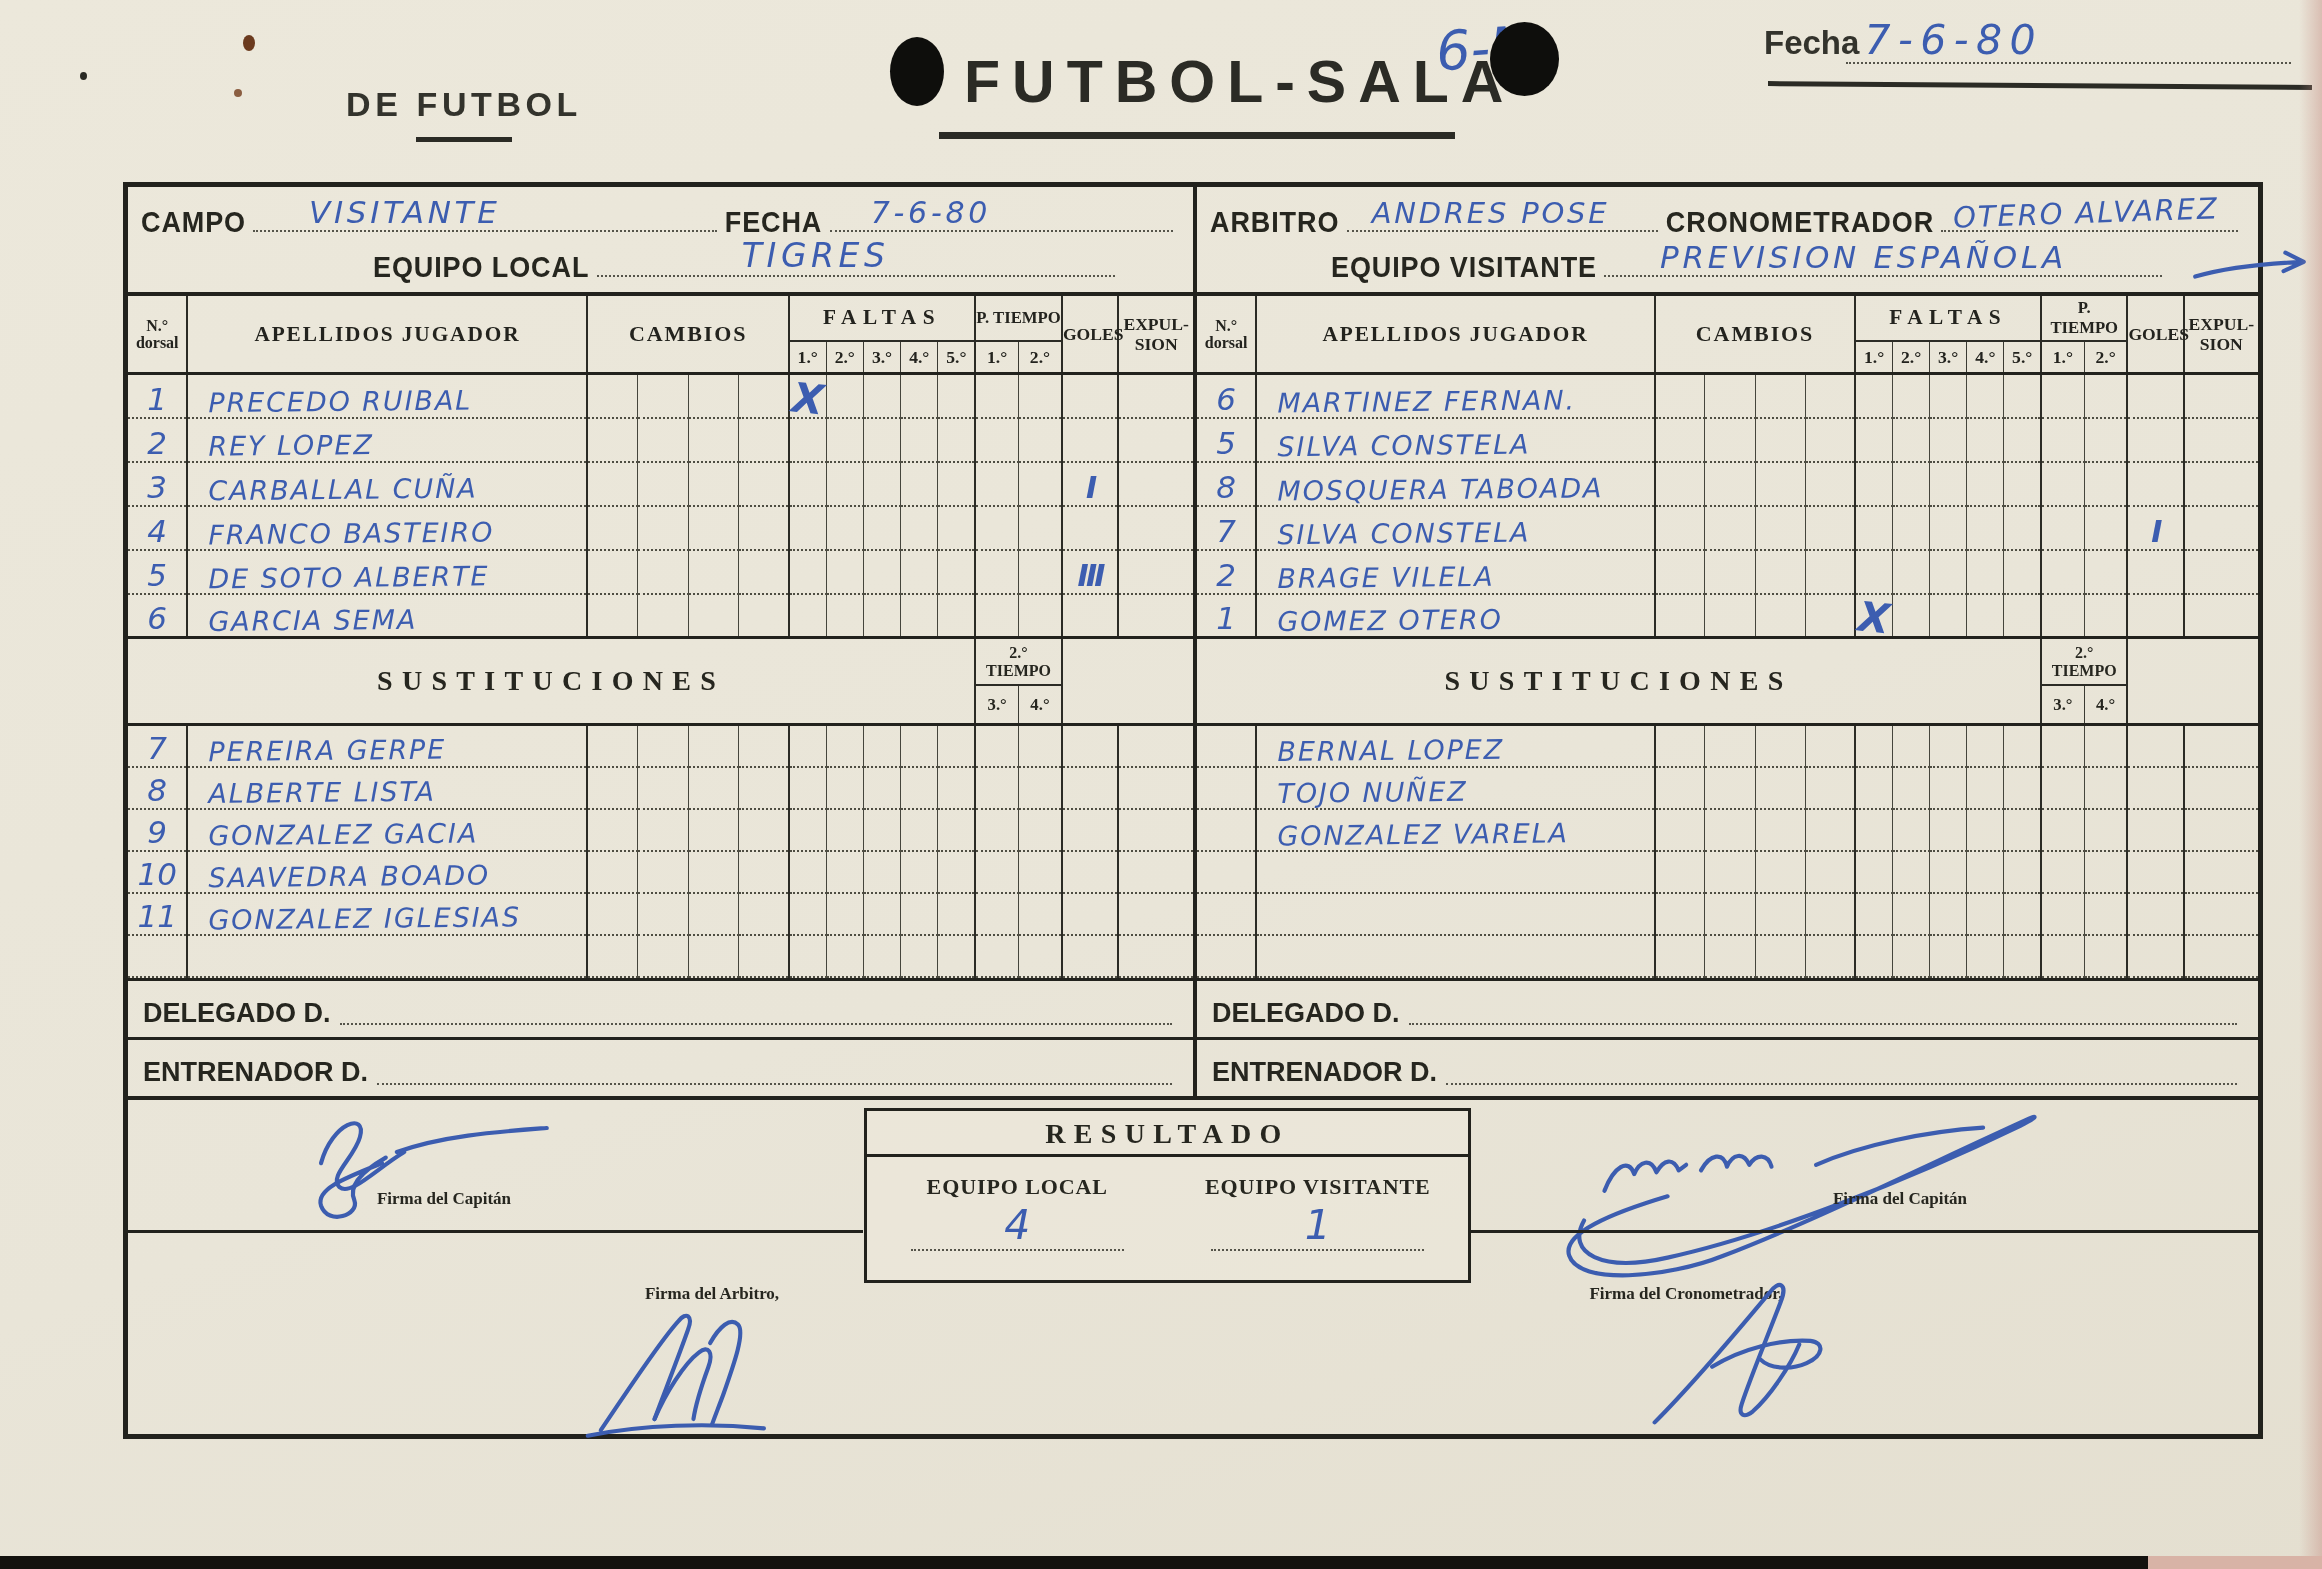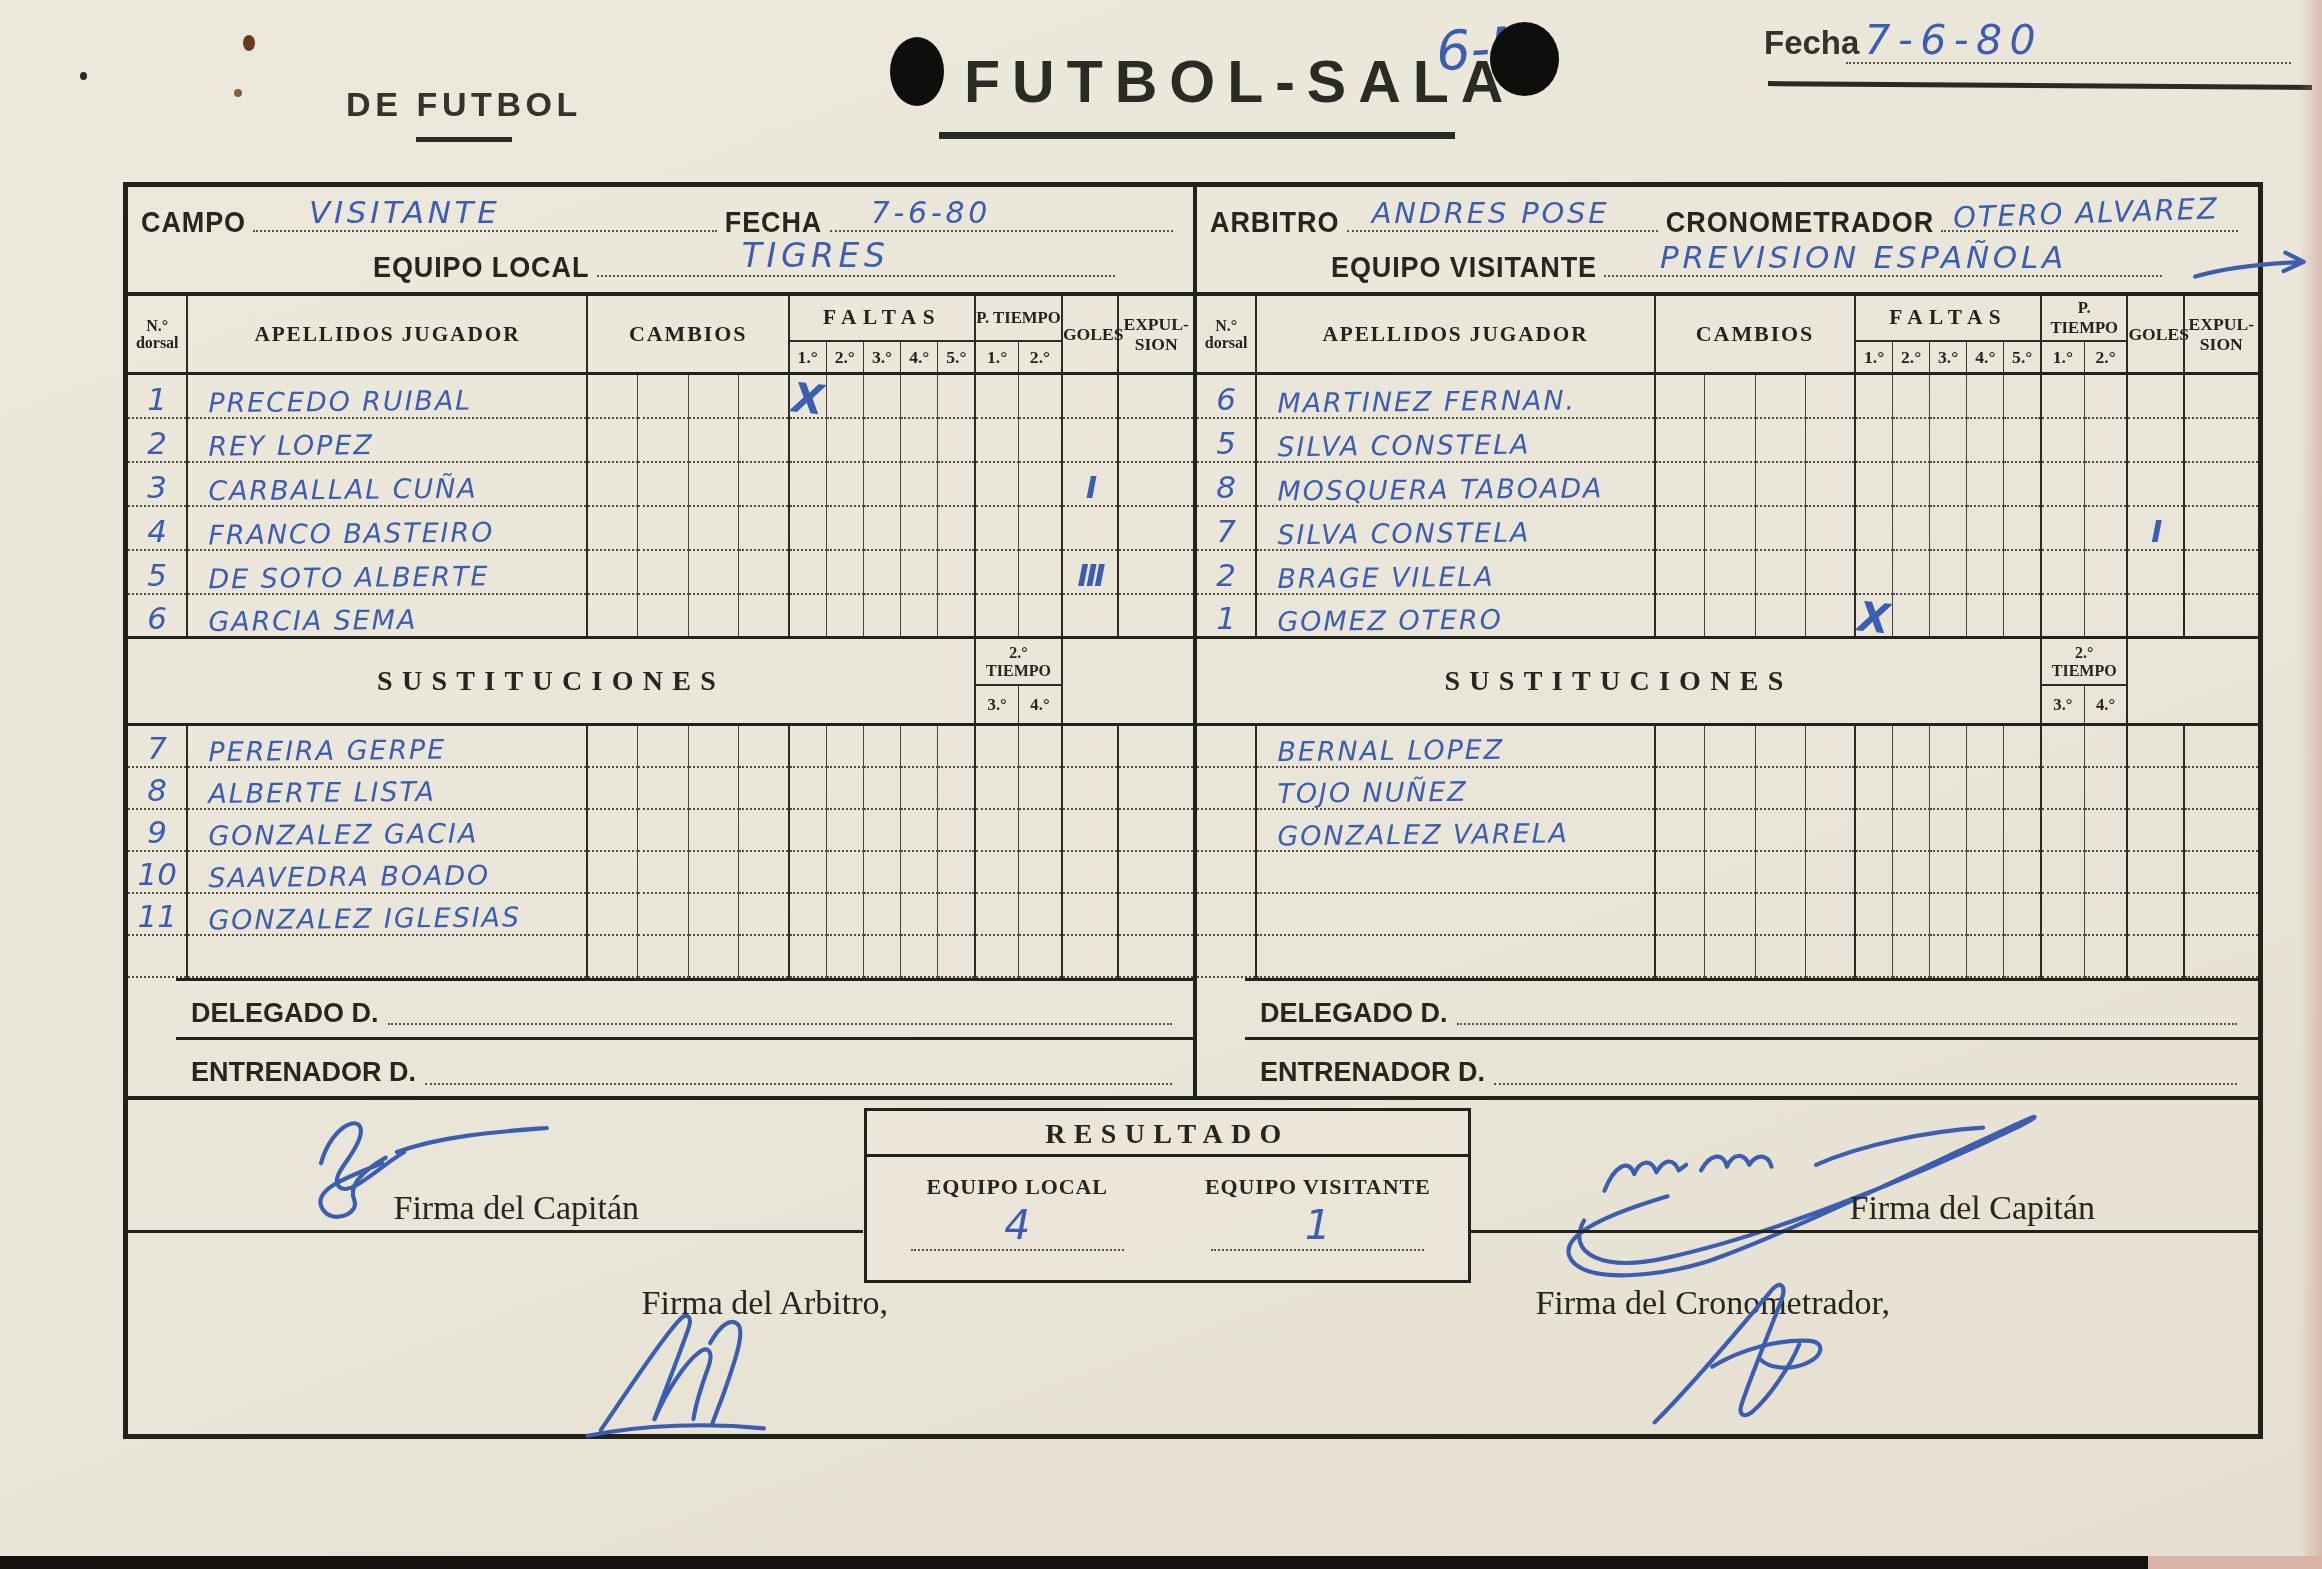--- a/index.html
+++ b/index.html
@@ -52,28 +52,28 @@
   td.gcell,td.fcell{text-align:center;}
   
   tr.band1 td,tr.band2 td{border-right:2.8px solid #2b2b25;}
   tr.band1 td{border-top:3.7px solid #22221d;}
   td.sust{font-size:28px;font-weight:bold;letter-spacing:9.3px;text-align:center;border-bottom:3.7px solid #22221d;}
   td.t2head{font-size:16px;font-weight:bold;text-align:center;border-bottom:2.3px solid #2b2b25;height:45px;}
   td.bandrest{border-right:none!important;border-bottom:3.7px solid #22221d;}
   tr.band2 td{font-size:16.7px;font-weight:bold;text-align:center;border-bottom:3.7px solid #22221d;height:37px;}
   tr.band2 td.thin{border-right:1.4px solid #3a3a32;}
   
-  .drow{display:flex;align-items:flex-end;height:48px;border-top:3.7px solid #22221d;padding:0 15px 8.3px 15px;margin-left:48px;}
+  .drow{display:flex;align-items:flex-end;height:48px;border-top:3.7px solid #22221d;padding:0 15px 8.3px 15px;}
   .drow:first-child{border-top:none;}
   .dlabel{font-family:"Liberation Sans",sans-serif;font-weight:bold;font-size:27px;white-space:nowrap;}
   .drow .dotline{flex:1;margin:0 5.6px 3.7px 9.3px;}
   
   .bottom{position:relative;border-top:4.6px solid #22221d;height:349px;}
   .capline{position:absolute;top:130px;border-top:3.2px solid #22221d;}
-  .siglabel{position:absolute;font-size:34px;font-weight:normal;text-align:right;white-space:nowrap;}
+  .siglabel{position:absolute;font-size:17px;font-weight:bold;text-align:center;white-space:nowrap;}
   .resbox{position:absolute;left:736px;top:7.4px;width:601px;height:169px;border:3.7px solid #22221d;background:rgba(236,232,219,0.6);}
   .restitle{height:43px;line-height:45px;text-align:center;font-size:28px;font-weight:bold;letter-spacing:8.3px;border-bottom:3.7px solid #22221d;}
   .resbody{display:flex;}
   .rescol{width:50%;text-align:center;padding-top:16.7px;}
   .reslab{font-size:22px;font-weight:bold;letter-spacing:0.9px;}
   .resval{margin:1.9px auto 0 auto;width:213px;border-bottom:2.8px dotted #55544a;}
   .resval .hand{font-size:41px;}
   svg.sig{position:absolute;overflow:visible;}
   svg.sig path{fill:none;stroke:#3c5db0;stroke-width:4.5;stroke-linecap:round;stroke-linejoin:round;}
   

